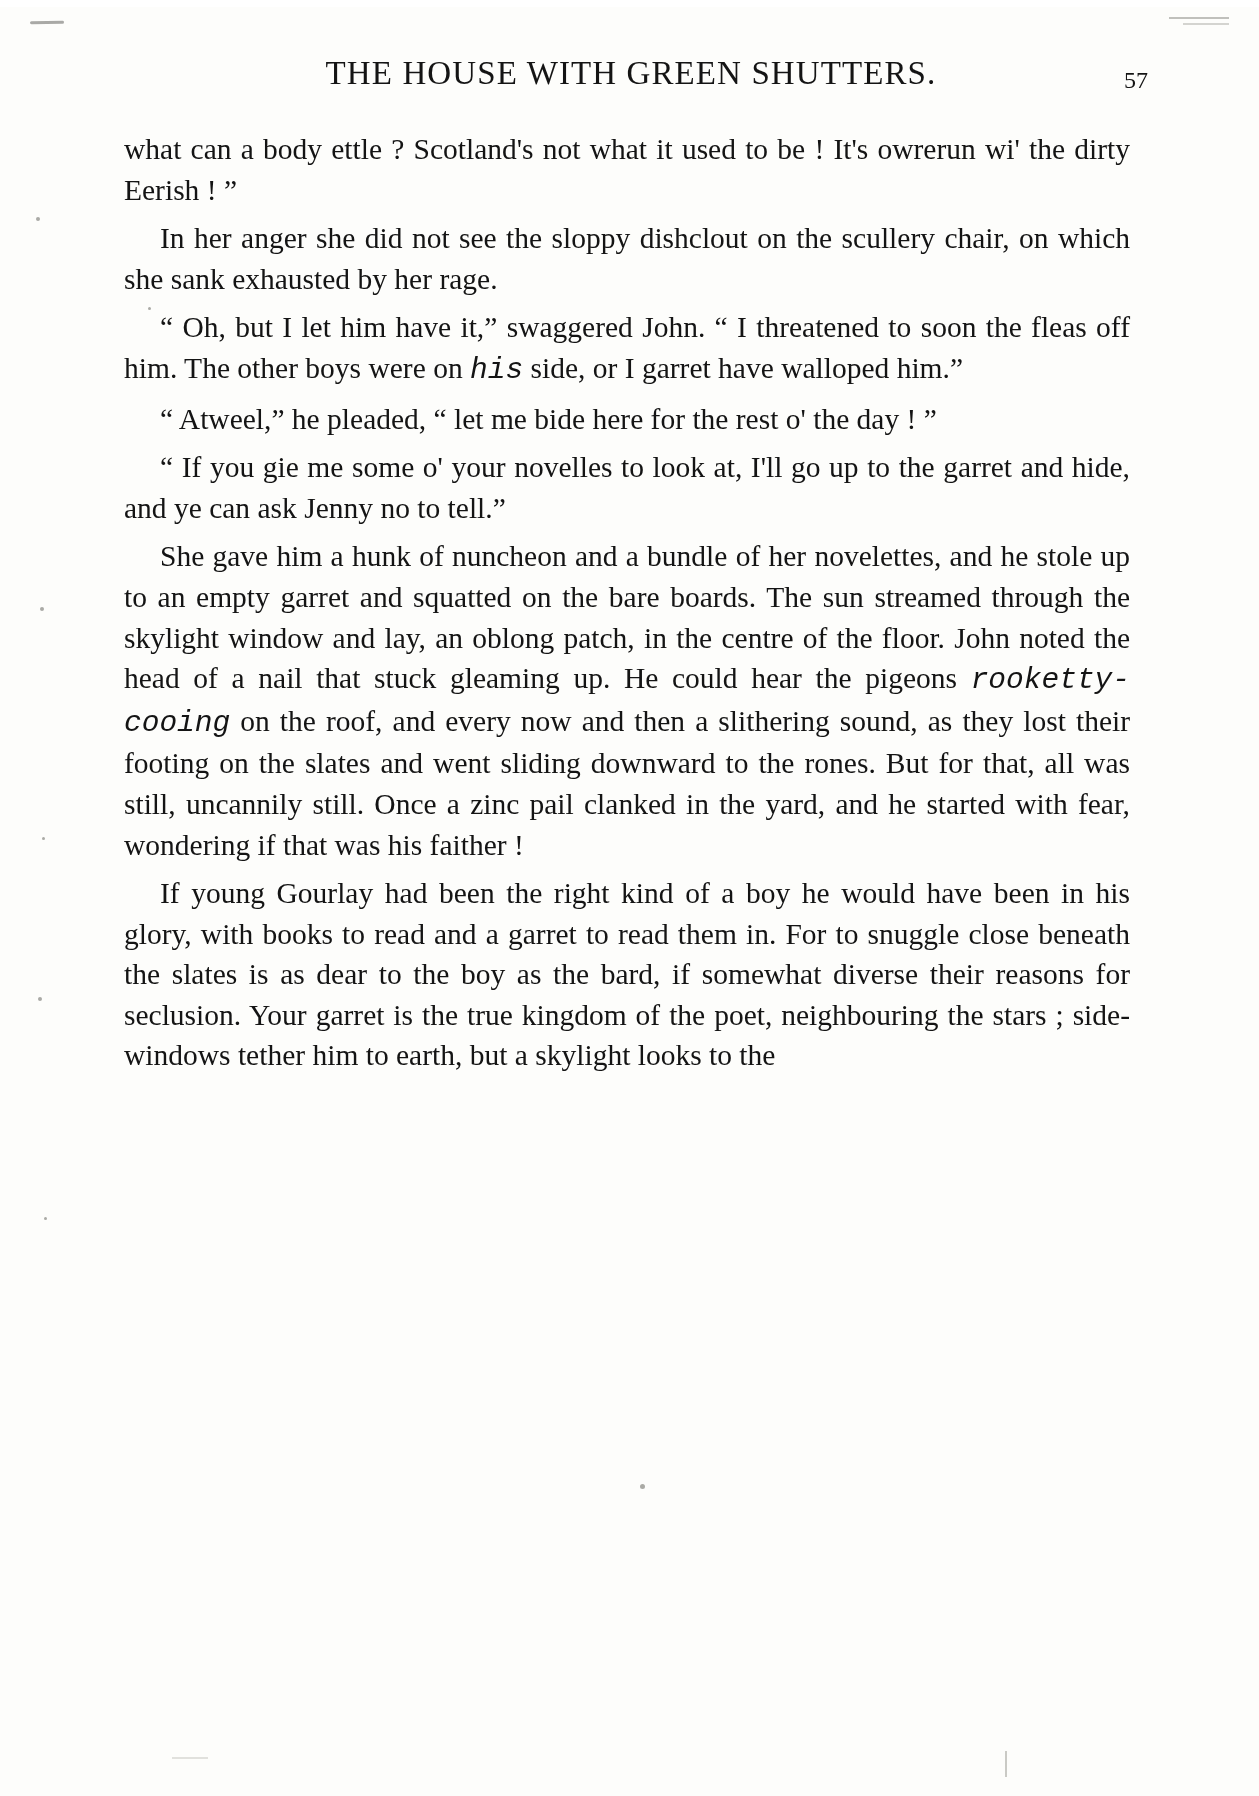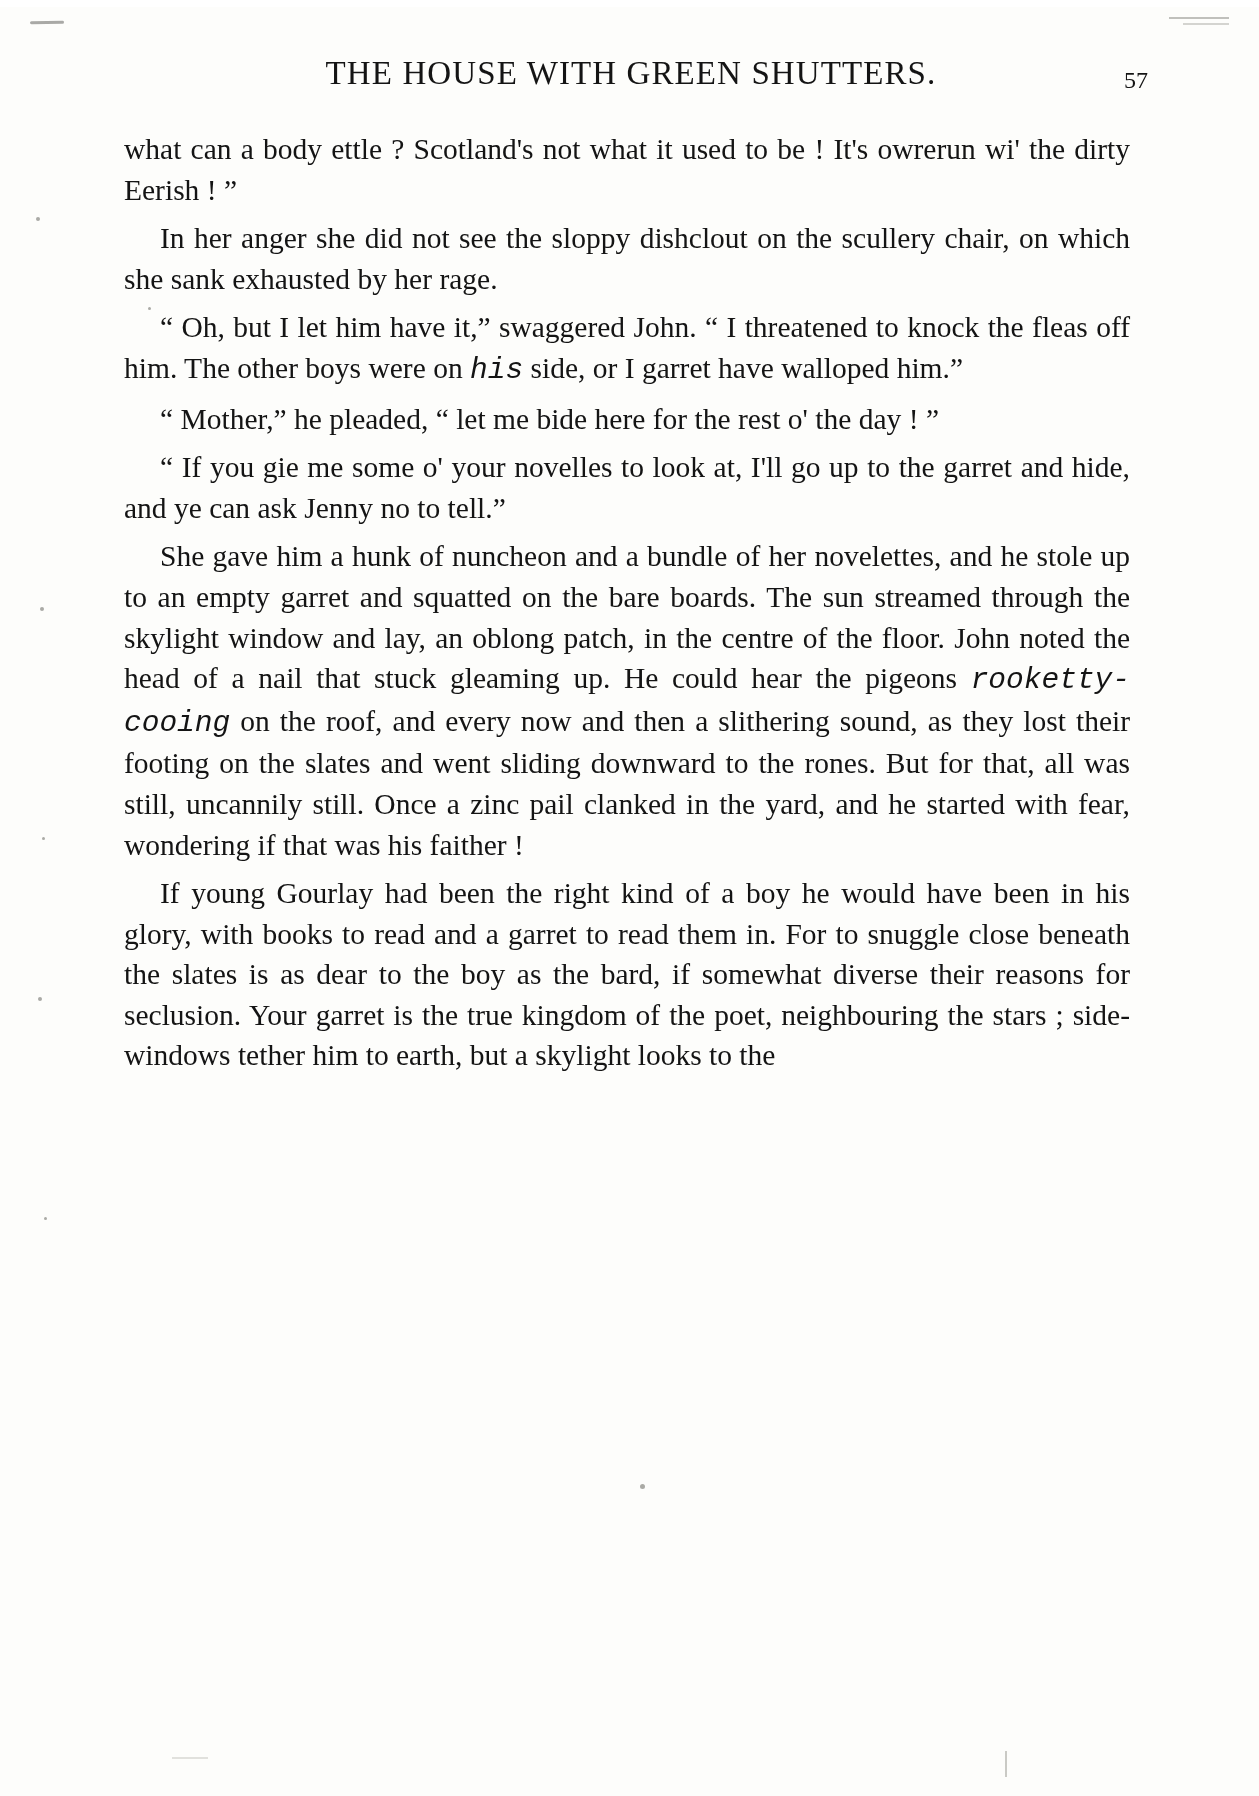--- a/index.html
+++ b/index.html
@@ -142,20 +142,20 @@
   <div class="speck" style="top:1477px;left:640px;width:5px;height:5px;"></div>
 
   <header class="running-head">
     <span class="head-title">THE HOUSE WITH GREEN SHUTTERS.</span>
     <span class="head-page">57</span>
   </header>
 
   <div class="body-text" id="body-text">
       <p><span>what can a body ettle ?   Scotland's not what it used to be !   It's owrerun wi' the dirty Eerish ! ”</span></p>
       <p class="indent"><span>In her anger she did not see the sloppy dishclout on the scullery chair, on which she sank exhausted by her rage.</span></p>
-      <p class="indent"><span>“ Oh, but I let him have it,” swaggered John.   “ I threatened to knock the fleas off him.   The other boys were on </span><i>his</i><span> side, or I garret have walloped him.”</span></p>
-      <p class="indent"><span>“ Mother,” he pleaded, “ let me bide here for the rest o' the day ! ”</span></p>
+      <p class="indent"><span>“ Oh, but I let him have it,” swaggered John.   “ I threatened to soon the fleas off him.   The other boys were on </span><i>his</i><span> side, or I garret have walloped him.”</span></p>
+      <p class="indent"><span>“ Atweel,” he pleaded, “ let me bide here for the rest o' the day ! ”</span></p>
       <p class="indent"><span>“ If you gie me some o' your novelles to look at, I'll go up to the garret and hide, and ye can ask Jenny no to tell.”</span></p>
       <p class="indent"><span>She gave him a hunk of nuncheon and a bundle of her novelettes, and he stole up to an empty garret and squatted on the bare boards.   The sun streamed through the skylight window and lay, an oblong patch, in the centre of the floor.   John noted the head of a nail that stuck gleaming up.   He could hear the pigeons </span><i>rooketty-cooing</i><span> on the roof, and every now and then a slithering sound, as they lost their footing on the slates and went sliding downward to the rones.   But for that, all was still, uncannily still.   Once a zinc pail clanked in the yard, and he started with fear, wondering if that was his faither !</span></p>
       <p class="indent"><span>If young Gourlay had been the right kind of a boy he would have been in his glory, with books to read and a garret to read them in.   For to snuggle close beneath the slates is as dear to the boy as the bard, if somewhat diverse their reasons for seclusion.   Your garret is the true kingdom of the poet, neighbouring the stars ; side-windows tether him to earth, but a skylight looks to the</span></p>
     </div>
 
 </div>
 
 </body></html>

